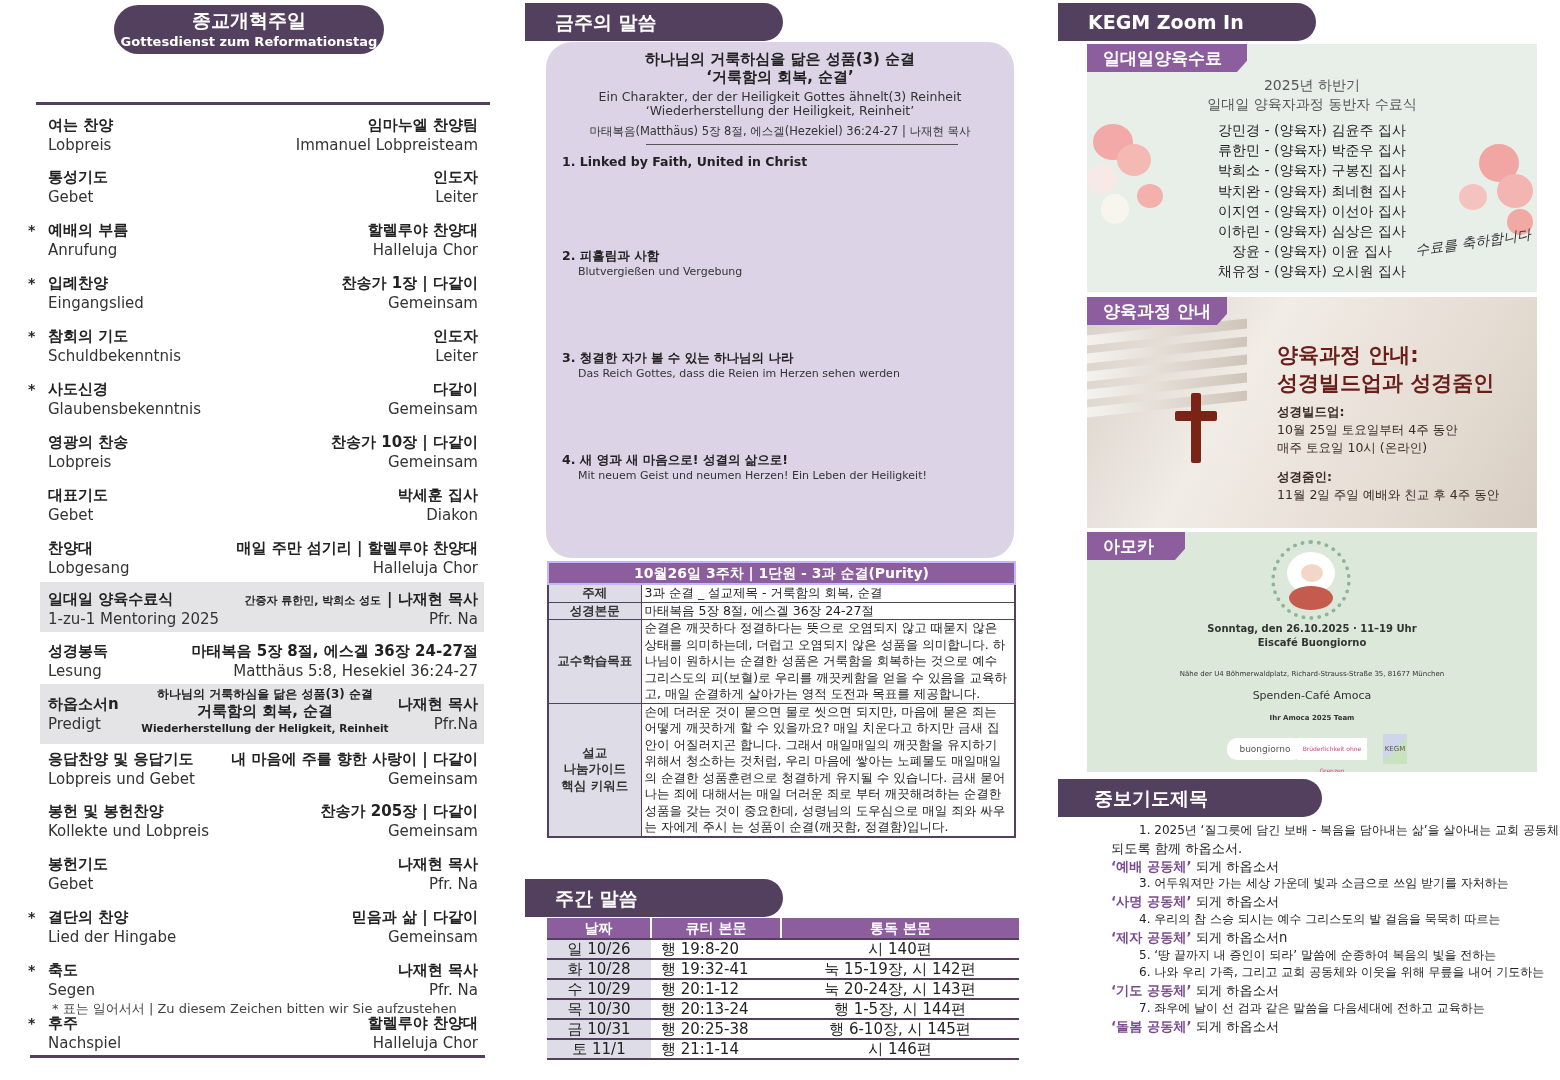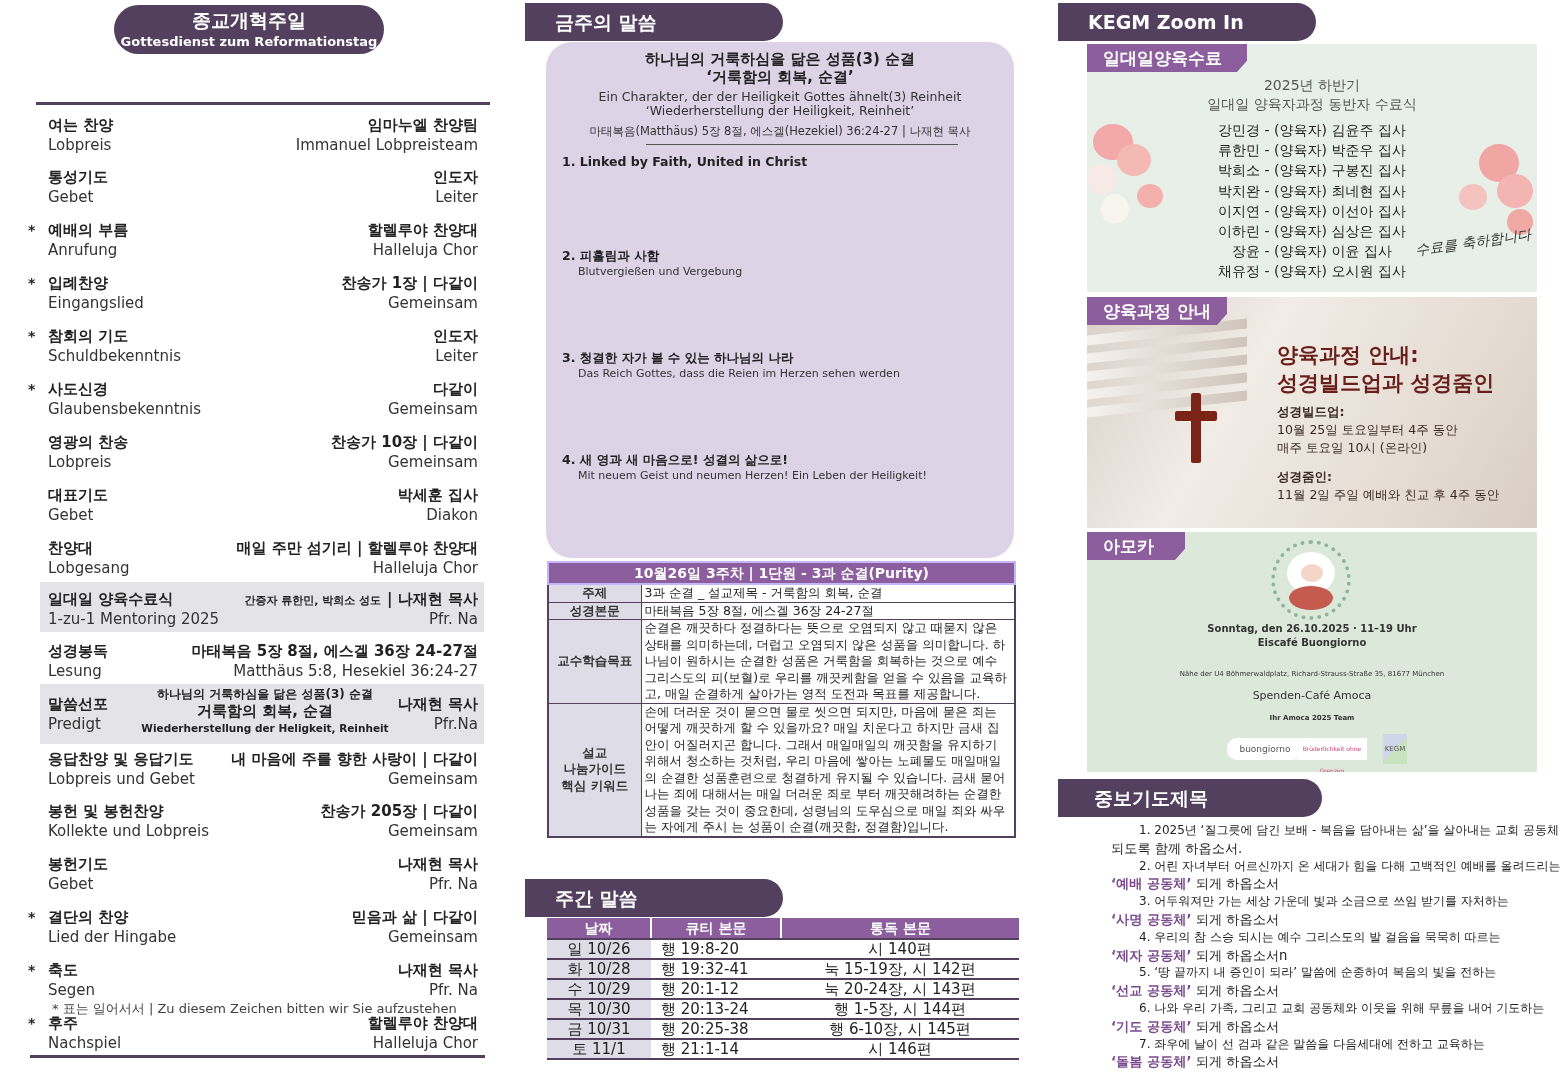--- a/index.html
+++ b/index.html
@@ -192,21 +192,21 @@
     <span class="rde" style="top:27px;">Pfr. Na</span>
   </div>
   <div class="order-item" style="top:641px;">
     <span class="star"></span>
     <span class="ko">성경봉독</span>
     <span class="de">Lesung</span>
     <span class="rko">마태복음 5장 8절, 에스겔 36장 24-27절</span>
     <span class="rde">Matthäus 5:8, Hesekiel 36:24-27</span>
   </div>
   <div class="order-item shaded" style="top:684px; height:60px;">
-    <span class="ko" style="top:10px;">말씀선포</span>
+    <span class="ko" style="top:10px;">하옵소서n</span>
     <span class="de" style="top:30px;">Predigt</span>
     <div class="sermon-mid" style="top:2px;">
       <div class="s1">하나님의 거룩하심을 닮은 성품(3) 순결</div>
       <div class="s2">거룩함의 회복, 순결</div>
       <div class="s3">Wiederherstellung der Heligkeit, Reinheit</div>
     </div>
     <span class="rko" style="top:10px;">나재현 목사</span>
     <span class="rde" style="top:30px;">Pfr.Na</span>
   </div>
   <div class="order-item" style="top:749px;">
@@ -413,25 +413,23 @@
   <div class="line" style="top:182px; font-size:7px; font-weight:bold;">Ihr Amoca 2025 Team</div>
   <div class="logo" style="left:140px; top:206px; width:76px;border-radius:10px;">buongiorno</div>
   <div class="logo" style="left:210px; top:206px; width:70px; font-size:6px; color:#d0447a;">Brüderlichkeit ohne Grenzen</div>
   <div class="logo" style="left:296px; top:202px; width:24px; height:30px; line-height:30px; font-size:7px; background:linear-gradient(135deg,#cfd6ea 50%,#c9e3c1 50%);">KEGM</div>
 </div>
 
 <div class="sec-tab" style="left:1058px; top:779px; width:264px; padding-left:36px;">중보기도제목</div>
 <div class="prayer">
   <div class="pi">1. 2025년 ‘질그릇에 담긴 보배 - 복음을 담아내는 삶’을 살아내는 교회 공동체</div>
   <div class="pi2"><span class="hl"></span><span>되도록 함께 하옵소서.</span></div>
-  <div class="pi">2. 어린 자녀부터 어르신까지 온 세대가 힘을 다해 고백적인 예배를 올려드리는</div>
   <div class="pi2"><span class="hl">‘예배 공동체’</span><span> 되게 하옵소서</span></div>
   <div class="pi">3. 어두워져만 가는 세상 가운데 빛과 소금으로 쓰임 받기를 자처하는</div>
   <div class="pi2"><span class="hl">‘사명 공동체’</span><span> 되게 하옵소서</span></div>
   <div class="pi">4. 우리의 참 스승 되시는 예수 그리스도의 발 걸음을 묵묵히 따르는</div>
   <div class="pi2"><span class="hl">‘제자 공동체’</span><span> 되게 하옵소서n</span></div>
   <div class="pi">5. ‘땅 끝까지 내 증인이 되라’ 말씀에 순종하여 복음의 빛을 전하는</div>
-  <div class="pi2"><span class="hl">‘선교 공동체’</span><span> 되게 하옵소서</span></div>
   <div class="pi">6. 나와 우리 가족, 그리고 교회 공동체와 이웃을 위해 무릎을 내어 기도하는</div>
   <div class="pi2"><span class="hl">‘기도 공동체’</span><span> 되게 하옵소서</span></div>
   <div class="pi">7. 좌우에 날이 선 검과 같은 말씀을 다음세대에 전하고 교육하는</div>
   <div class="pi2"><span class="hl">‘돌봄 공동체’</span><span> 되게 하옵소서</span></div>
 </div>
 
 </body></html>

